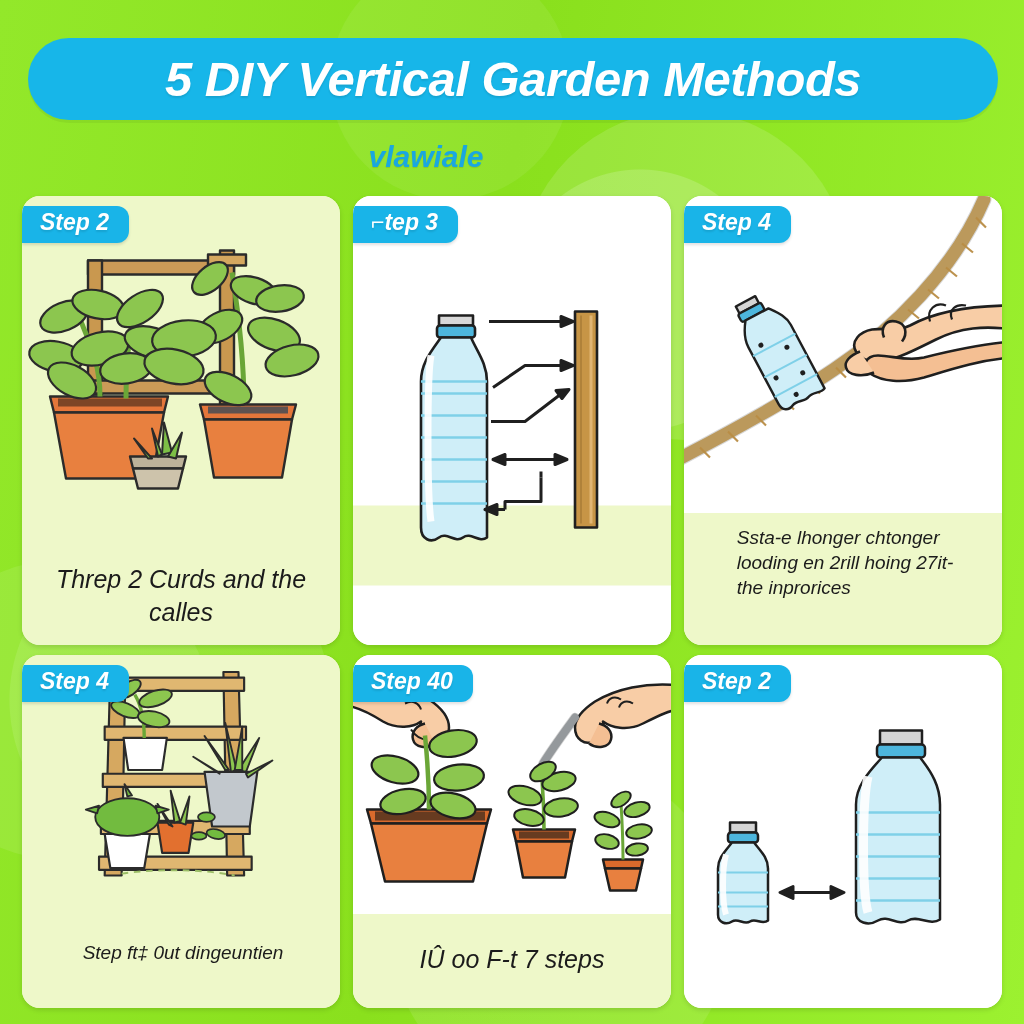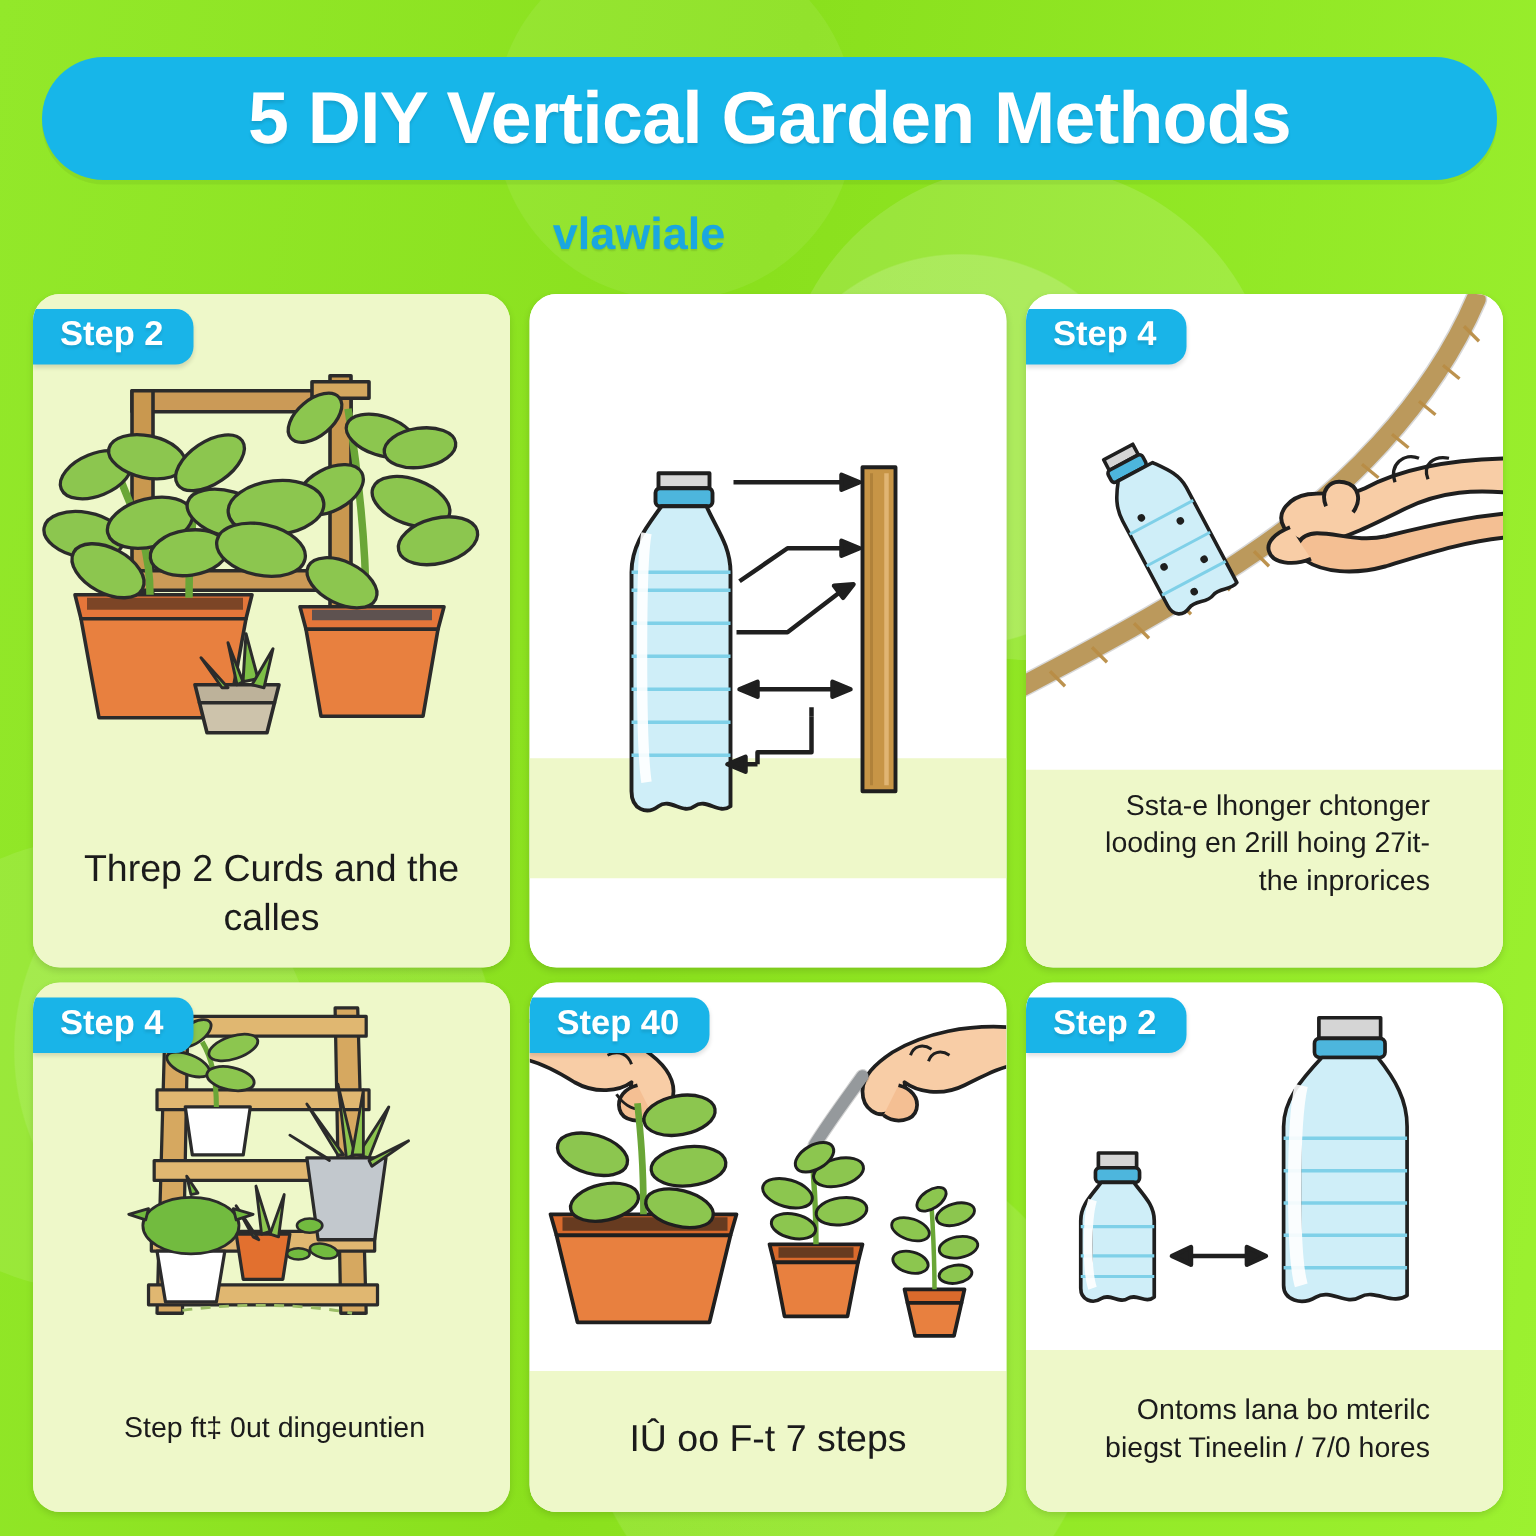--- a/index.html
+++ b/index.html
@@ -9,20 +9,21 @@
     background:#8ce61f;
   }
   .poster{
     position:relative;width:1024px;height:1024px;
     background:
       radial-gradient(circle at 640px 300px, rgba(255,255,255,0.16) 0 130px, rgba(255,255,255,0) 131px),
       radial-gradient(circle at 170px 700px, rgba(255,255,255,0.10) 0 160px, rgba(255,255,255,0) 161px),
       radial-gradient(circle at 560px 930px, rgba(255,255,255,0.10) 0 170px, rgba(255,255,255,0) 171px),
       linear-gradient(100deg,#93e82a 0%, #8ae01d 45%, #9cf130 100%);
     overflow:hidden;
+    font-style:italic;
   }
   .blob{position:absolute;border-radius:50%;background:rgba(255,255,255,0.13);pointer-events:none;}
   .b1{left:520px;top:110px;width:330px;height:330px;}
   .b2{left:-90px;top:560px;width:300px;height:300px;background:rgba(255,255,255,0.09);}
   .b3{left:330px;top:-40px;width:240px;height:240px;background:rgba(255,255,255,0.07);}
 
   
   .title-bar{
     position:absolute;left:28px;top:38px;width:970px;height:82px;
     background:#17b6e9;border-radius:42px;
@@ -54,21 +55,21 @@
   }
   .card.allsoft{background:#eef8c9;}
   .art{flex:1 1 auto;position:relative;overflow:hidden;background:#ffffff;}
   .card.allsoft .art{background:#eef8c9;}
   .caption{
     background:#eef8c9;flex:0 0 auto;
     display:flex;align-items:center;justify-content:center;
     padding:8px 14px 12px 14px;text-align:center;
     color:#1b1b1b;font-size:25px;line-height:1.32;
   }
-  .caption.tall{font-size:19px;text-align:right;padding:10px 12px 12px 16px;}
+  .caption.tall{font-size:19px;text-align:left;padding:10px 12px 12px 16px;}
   .caption.l1{min-height:74px;}
   .caption.l2{min-height:86px;}
   .caption.l3{min-height:108px;align-items:flex-start;padding-top:12px;}
   .badge{
     position:absolute;left:0;top:10px;z-index:6;
     background:#19b4e8;color:#fff;font-size:23px;font-weight:bold;
     padding:4px 20px 7px 18px;border-radius:0 12px 12px 0;
     line-height:1.12;letter-spacing:0px;
     text-shadow:0 2px 2px rgba(0,0,0,0.10);
     box-shadow:0 2px 3px rgba(0,0,0,0.12);
@@ -146,20 +147,21 @@
               <path d="M146 248 l14 -24 l-6 26 z"></path>
               <path d="M126 250 l-14 -20 l18 20 z"></path>
             </g>
           </g>
         </svg>
       </div>
       <div class="caption l1">Threp 2 Curds and the calles</div>
     </div>
 
     <div class="card">
+      <div class="badge">⌐tep 3</div>
       <div class="art">
         <svg viewBox="0 0 318 330" preserveAspectRatio="xMidYMid meet">
           <rect x="0" y="250" width="318" height="80" fill="#eef8c9"></rect>
           <g stroke="#1f1f1f" stroke-width="2.6" stroke-linejoin="round" fill="none">
 
             <path d="M86 60 h34 v10 h-34 z" fill="#d8d8d8"></path>
             <rect x="84" y="70" width="38" height="12" rx="3" fill="#4db6dd"></rect>
             <path d="M88 82 C78 96 68 108 68 126 L68 272 C68 284 78 288 86 282 C94 276 102 288 110 282
                      C118 276 126 288 134 282 L134 126 C134 108 124 96 118 82 z" fill="#cfeef8"></path>
             <g stroke="#7fd0e8" stroke-width="2.4">
@@ -427,22 +429,16 @@
             <path d="M184 70 C178 96 178 186 184 206" stroke="#ffffff" stroke-width="9" opacity="0.9"></path>
 
             <g stroke="#1f1f1f" stroke-width="3" fill="#1f1f1f">
               <path d="M104 186 H152" fill="none"></path>
               <path d="M96 186 l13 -6 v12 z"></path>
                 <path d="M160 186 l-13 -6 v12 z"></path>
             </g>
           </g>
         </svg>
       </div>
-      <div class="caption tall l2">
-        <div>
-          <div>Ontoms lana bo mterilc</div>
-          <div>biegst Tineelin / 7/0 hores</div>
-        </div>
-      </div>
     </div>
 
   </div>
 </div>
 
 </body></html>

